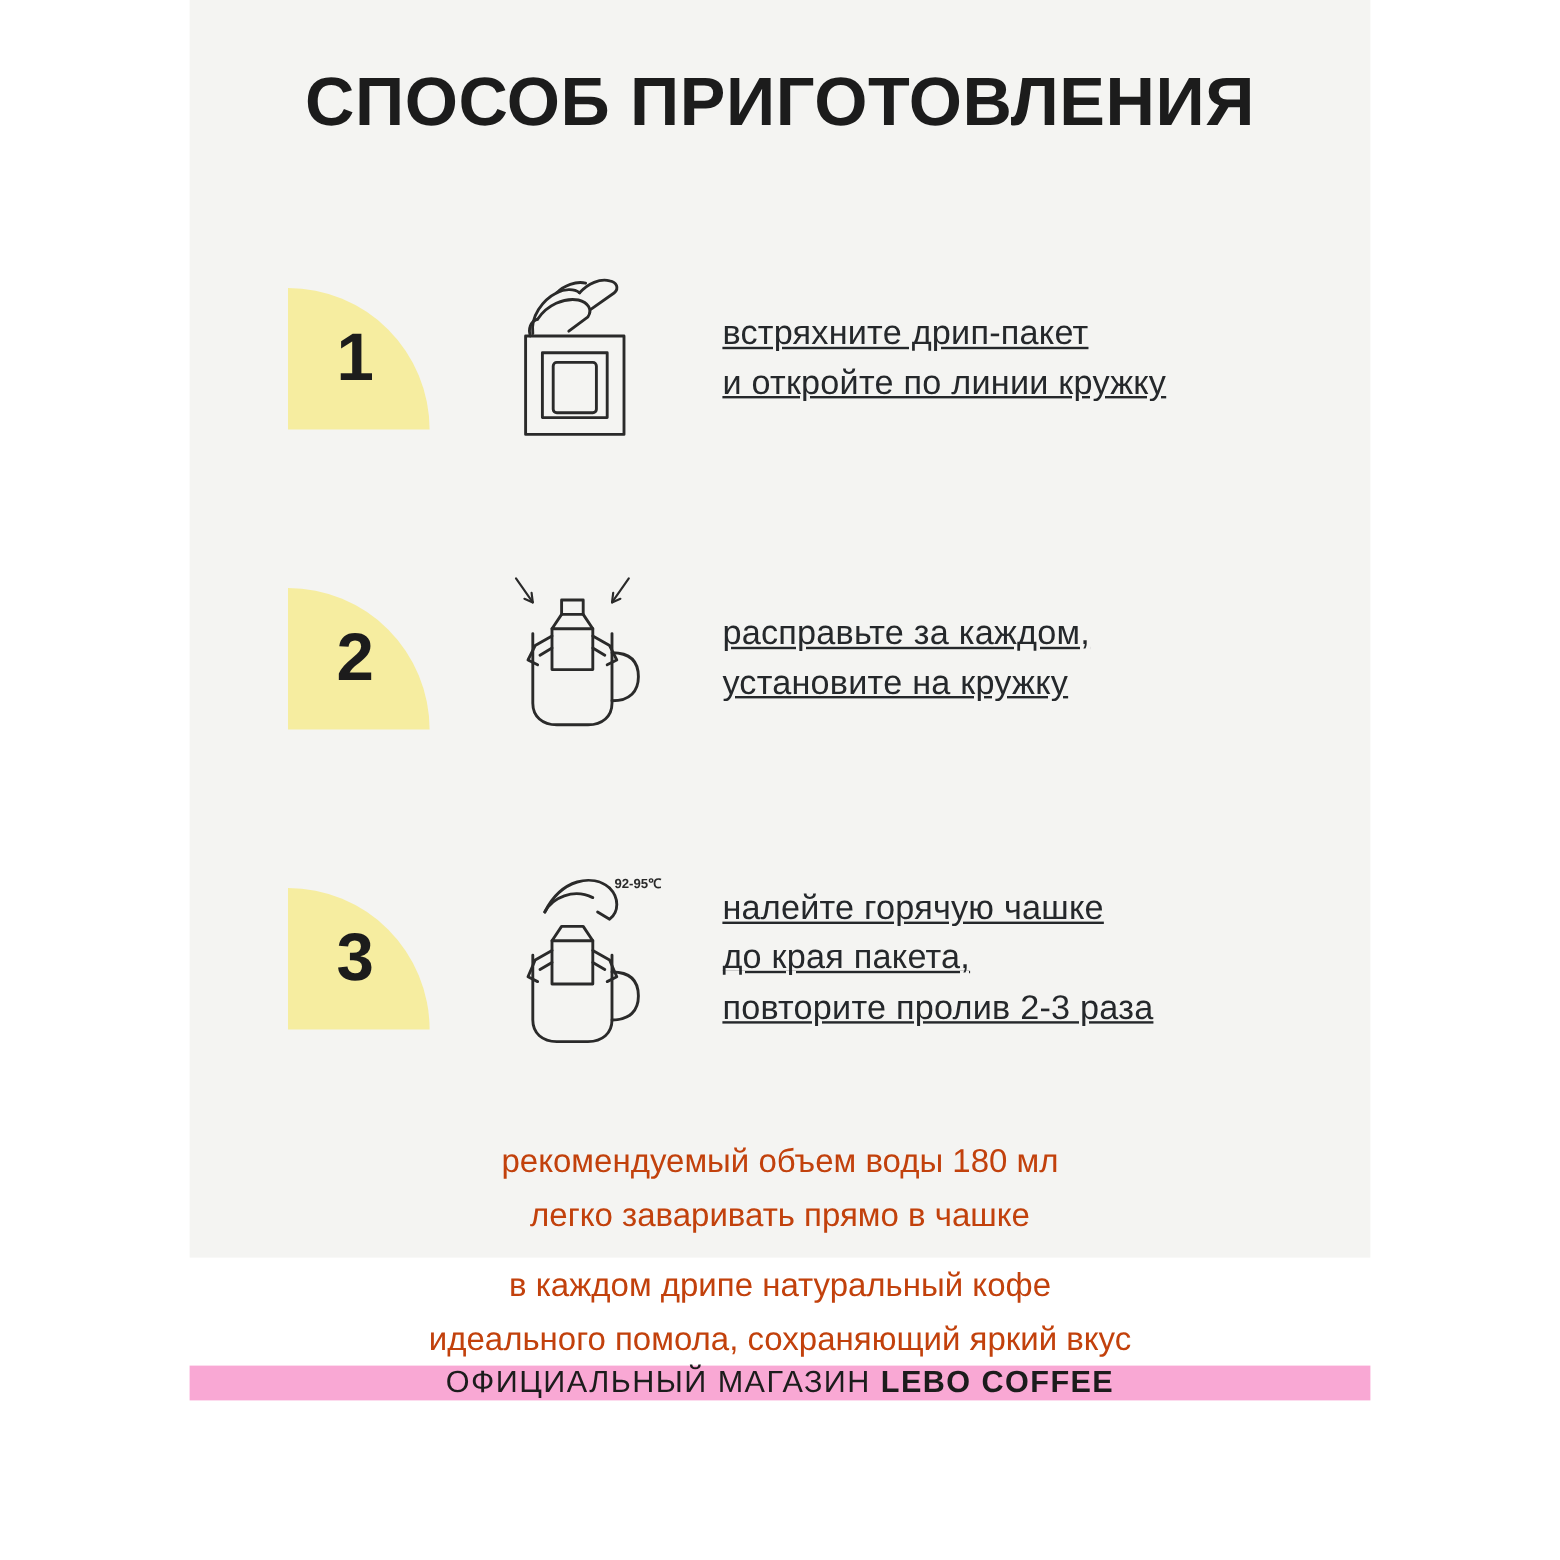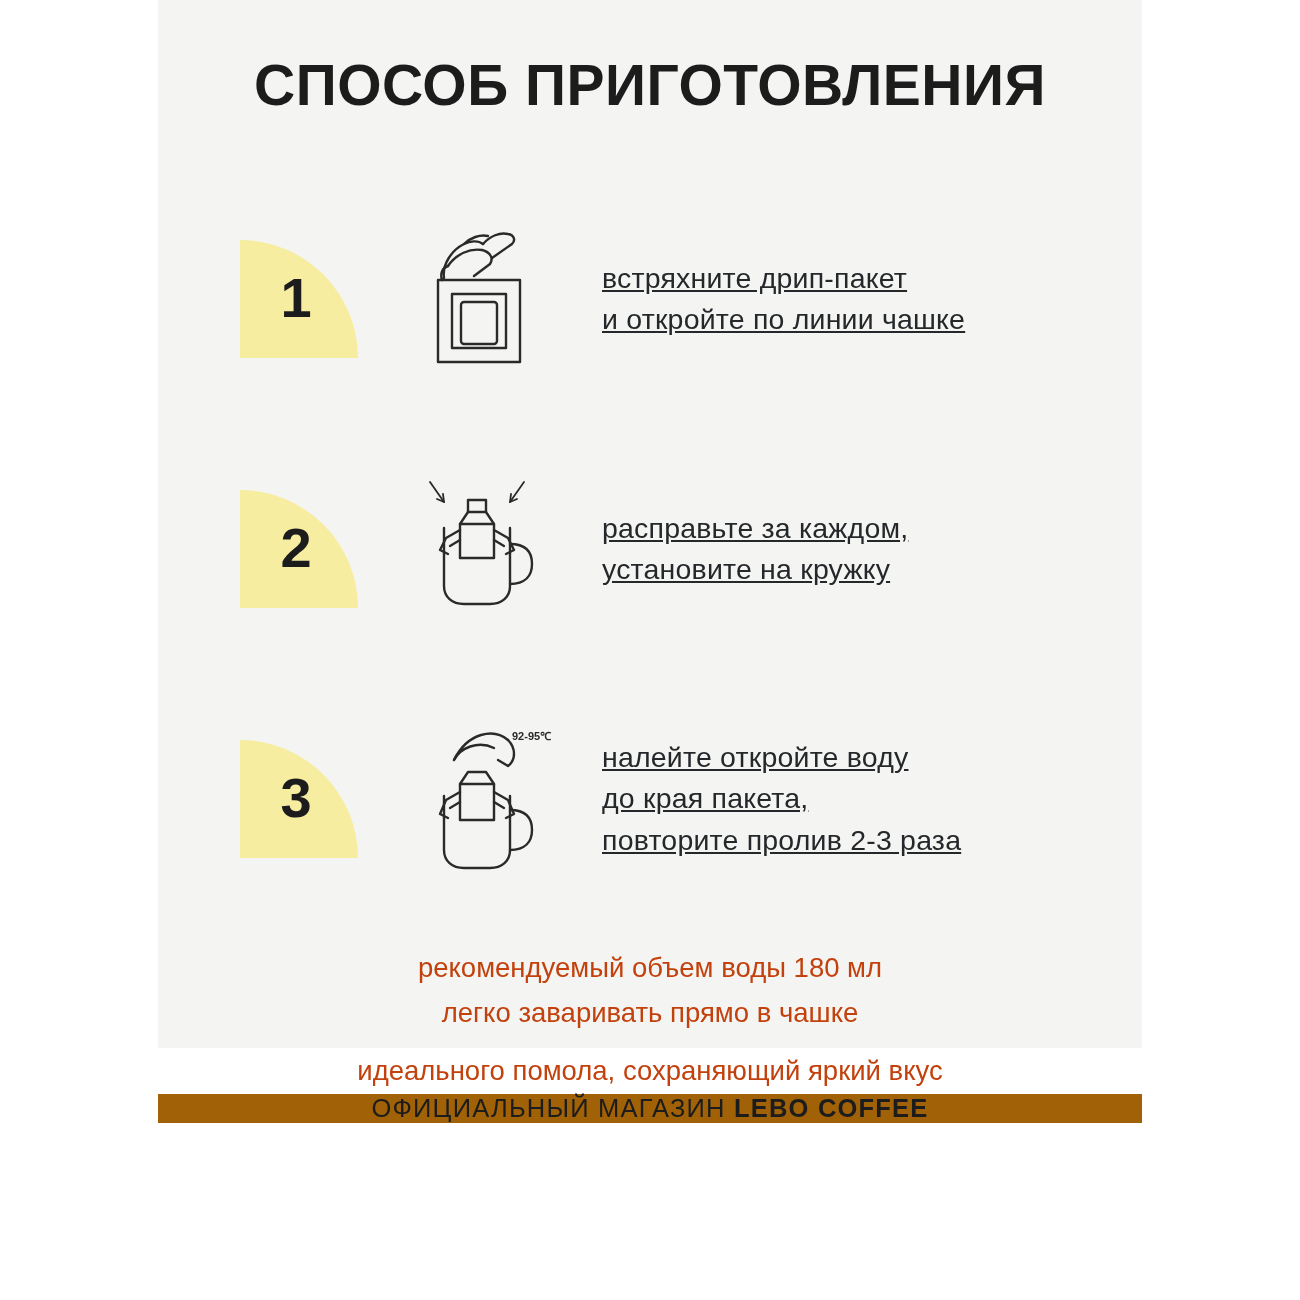--- a/index.html
+++ b/index.html
@@ -92,21 +92,21 @@
     font-size: 27.5px;
     line-height: 1.62;
     padding: 0 60px;
   }
   .notes .gap {
     display: block;
     height: 14px;
   }
   .footer {
     height: 116px;
-    background: #a16207;
+    background: #f9a8d4;
     display: flex;
     align-items: center;
     justify-content: center;
   }
   .footer-text {
     font-size: 25.5px;
     letter-spacing: 1.2px;
     color: #1c1c1c;
     font-weight: normal;
   }
@@ -142,21 +142,21 @@
           <path class="ln" d="M60 76 C58 70, 60 64, 66 62"></path>
 
           <rect class="ln" x="56" y="76" width="82" height="82"></rect>
 
           <rect class="ln" x="70" y="90" width="54" height="54"></rect>
           <rect class="ln" x="79" y="98" width="36" height="42" rx="3"></rect>
         </svg>
       </div>
       <div class="step-text">
         <div>встряхните дрип-пакет</div>
-        <div>и откройте по линии чашке</div>
+        <div>и откройте по линии кружку</div>
       </div>
     </div>
 
     <div class="step">
       <div class="badge">
         <div class="wedge"></div>
         <div class="num">2</div>
       </div>
       <div class="art">
         <svg width="190" height="190" viewBox="0 0 190 190">
@@ -204,32 +204,33 @@
 
           <path class="ln" d="M78 80 L78 116 L112 116 L112 80"></path>
           <path class="ln" d="M78 80 L86 68 L104 68 L112 80 Z"></path>
           <path class="ln" d="M78 88 L64 96 L58 110 L66 114"></path>
           <path class="ln" d="M78 98 L68 104"></path>
           <path class="ln" d="M112 88 L126 96 L132 110 L124 114"></path>
           <path class="ln" d="M112 98 L122 104"></path>
         </svg>
       </div>
       <div class="step-text">
-        <div>налейте откройте воду</div>
+        <div>налейте горячую чашке</div>
         <div>до края пакета,</div>
         <div>повторите пролив 2-3 раза</div>
       </div>
     </div>
 
   </div>
 
   <div class="notes">
     <div>рекомендуемый объем воды 180 мл</div>
     <div>легко заваривать прямо в чашке</div>
     <span class="gap"></span>
+    <div>в каждом дрипе натуральный кофе</div>
     <div>идеального помола, сохраняющий яркий вкус</div>
   </div>
 
   <div class="footer">
     <div class="footer-text"><span>ОФИЦИАЛЬНЫЙ МАГАЗИН </span><b>LEBO COFFEE</b></div>
   </div>
 
 </div>
 
 </body></html>

